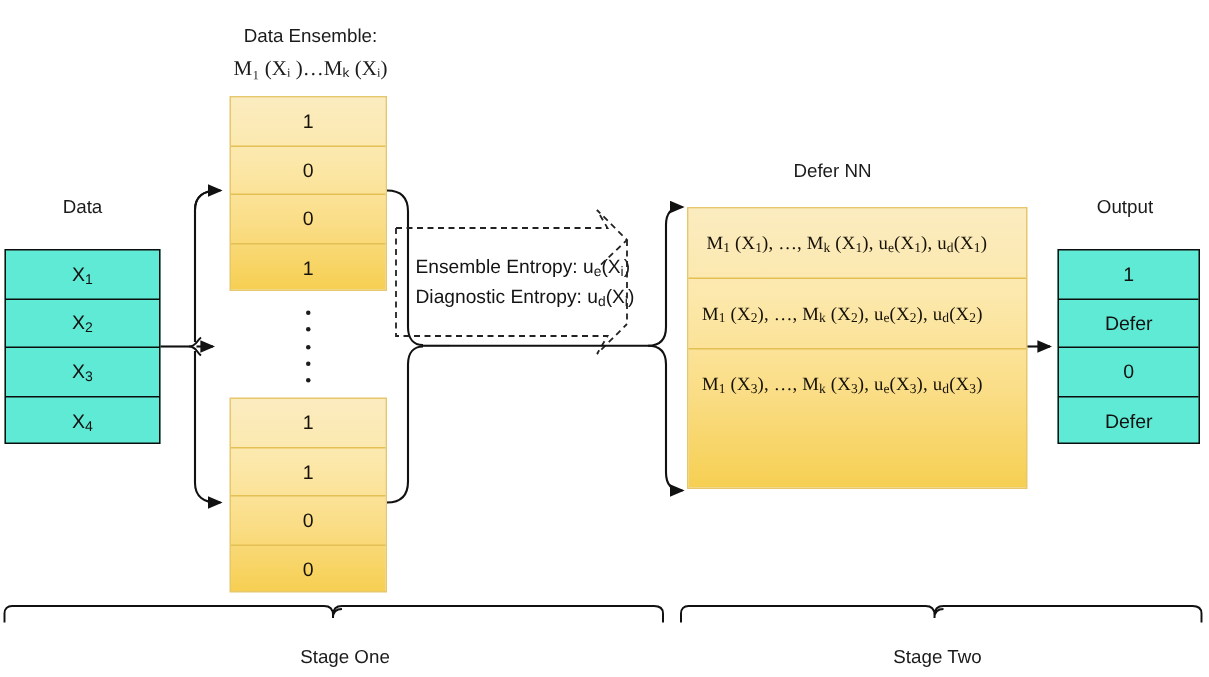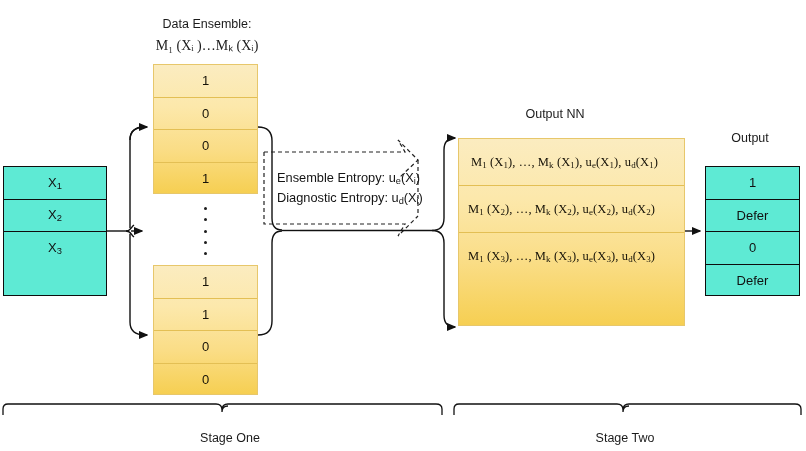--- a/index.html
+++ b/index.html
@@ -50,40 +50,44 @@
   .dots{position:absolute;display:flex;flex-direction:column;align-items:center;justify-content:space-between;}
   .dots i{display:block;width:3px;height:3px;border-radius:50%;background:#1c1c1c;}
 
   .entropy-text{position:absolute;font-size:12.8px;color:#141414;line-height:1.55;white-space:nowrap;}
 </style>
 </head>
 <body>
 
 <div id="stage">
 
+  <div class="lbl" style="left:3px;top:131px;width:104px;">Data</div>
 
   <div class="lbl" style="left:127px;top:17px;width:160px;">Data Ensemble:</div>
   <div class="lbl serif" style="left:127px;top:35px;width:160px;">M₁ (Xᵢ )…Mₖ (Xᵢ)</div>
 
-  <div class="lbl" style="left:500px;top:107px;width:110px;">Output NN</div>
+  <div class="lbl" style="left:500px;top:107px;width:110px;">Defer NN</div>
 
   <div class="lbl" style="left:700px;top:131px;width:100px;">Output</div>
 
   <div class="lbl" style="left:570px;top:431px;width:110px;">Stage Two</div>
   <div class="lbl" style="left:175px;top:431px;width:110px;">Stage One</div>
 
   <div class="wtable" style="left:3px;top:166px;width:104px;height:130px;">
     <div class="row" style="height:32.5px;">
       <span>X<sub>1</sub></span>
     </div>
     <div class="row" style="height:32.5px;">
       <span>X<sub>2</sub></span>
     </div>
     <div class="row" style="height:32.5px;">
       <span>X<sub>3</sub></span>
+    </div>
+    <div class="row" style="height:32.5px;">
+      <span>X<sub>4</sub></span>
     </div>
   </div>
 
   <div class="ystack" style="left:153px;top:64px;width:105px;height:130px;">
     <div class="yrow" style="height:32.5px;">1</div>
     <div class="yrow" style="height:32.5px;">0</div>
     <div class="yrow" style="height:32.5px;">0</div>
     <div class="yrow" style="height:32.5px;">1</div>
   </div>
 

